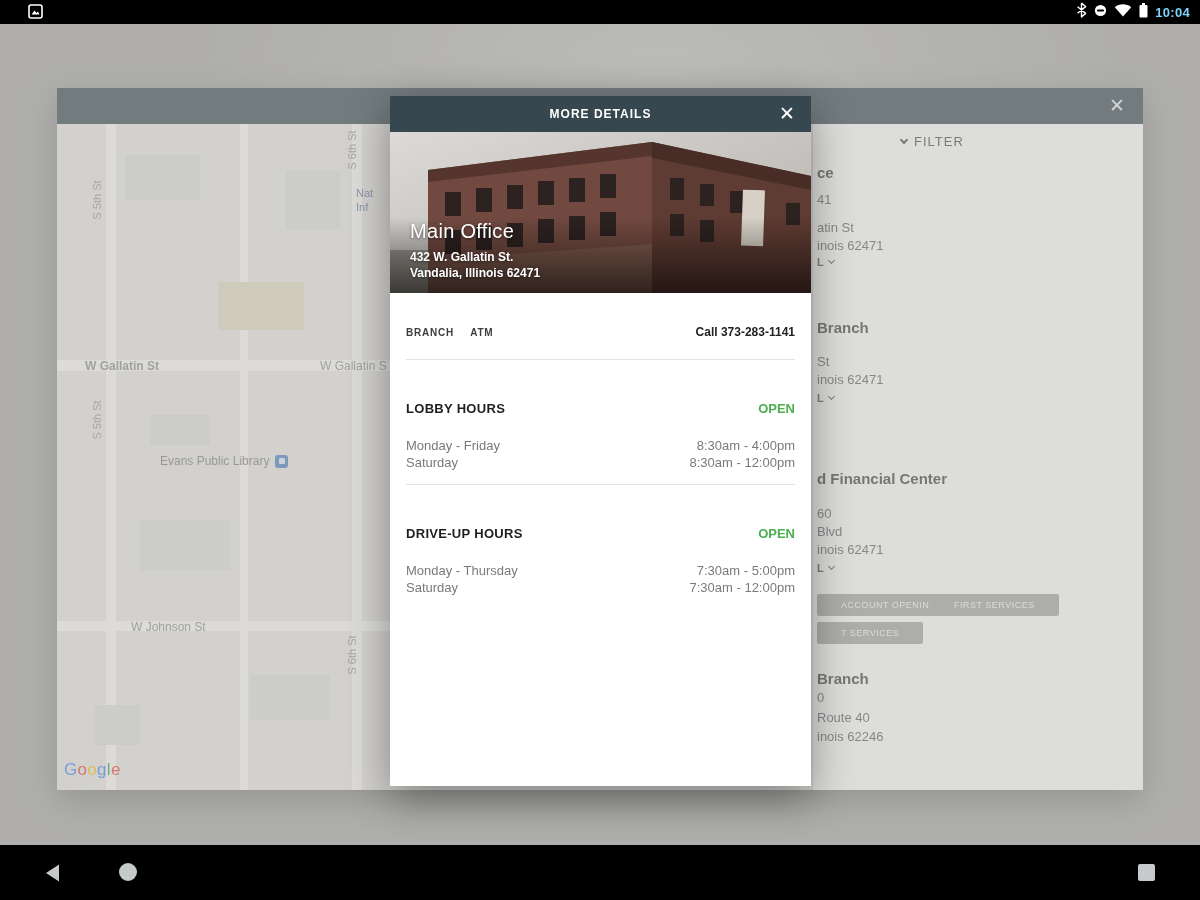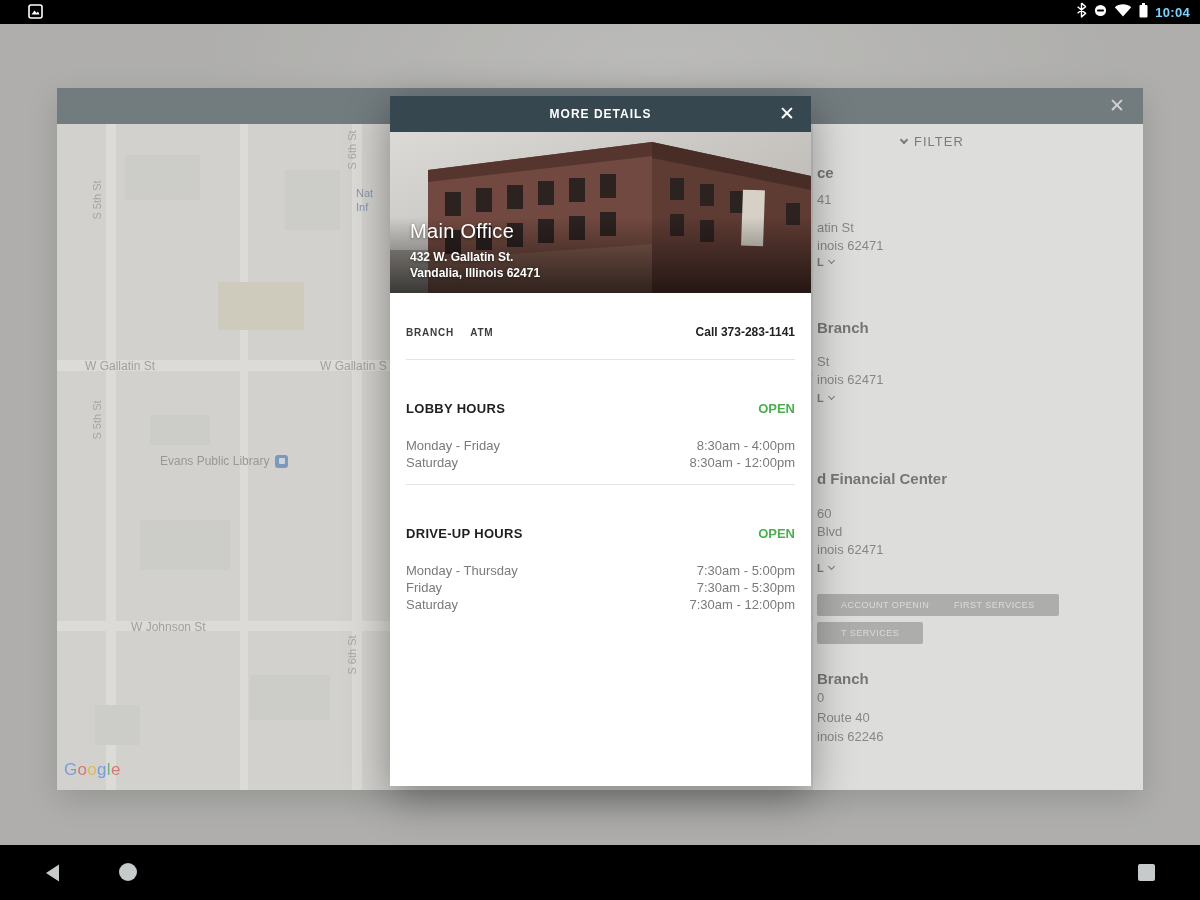--- a/index.html
+++ b/index.html
@@ -135,21 +135,21 @@
       <div class="road" style="left:0; top:497px; width:755px; height:10px;"></div>
 
       <div class="block" style="left:68px; top:31px; width:75px; height:45px;"></div>
       <div class="block" style="left:228px; top:46px; width:55px; height:60px;"></div>
       <div class="block yellow" style="left:161px; top:158px; width:86px; height:48px;"></div>
       <div class="block" style="left:93px; top:291px; width:60px; height:30px;"></div>
       <div class="block" style="left:83px; top:396px; width:90px; height:50px;"></div>
       <div class="block" style="left:193px; top:551px; width:80px; height:45px;"></div>
       <div class="block" style="left:38px; top:581px; width:45px; height:40px;"></div>
 
-      <div class="street-label" style="left:28px; top:235px;">W Gallatin St</div>
+      <div class="street-label" style="left:28px; top:235px;font-weight:bold;">W Gallatin St</div>
       <div class="street-label" style="left:263px; top:235px;">W Gallatin S</div>
       <div class="street-label" style="left:74px; top:496px;">W Johnson St</div>
       <div class="vlab" style="left:17px; top:70px;">S 5th St</div>
       <div class="vlab" style="left:17px; top:290px;">S 5th St</div>
       <div class="vlab" style="left:272px; top:20px;">S 6th St</div>
       <div class="vlab" style="left:272px; top:525px;">S 6th St</div>
 
       <div class="poi" style="left:103px; top:330px;">
         <span>Evans Public Library</span>
         <span class="pin"></span>
@@ -304,24 +304,20 @@
         <div class="section-head">
           <span class="section-title">DRIVE-UP HOURS</span>
           <span class="section-status">OPEN</span>
         </div>
         <div class="section-rows">
           <div class="hrow">
             <span>Monday - Thursday</span>
             <span>7:30am - 5:00pm</span>
           </div>
           <div class="hrow">
-            <span>Friday</span>
-            <span>7:30am - 5:30pm</span>
-          </div>
-          <div class="hrow">
             <span>Saturday</span>
             <span>7:30am - 12:00pm</span>
           </div>
         </div>
       </div>
     </div>
   </div>
 
   <div class="nav-bar">
     <span class="nav-back">

